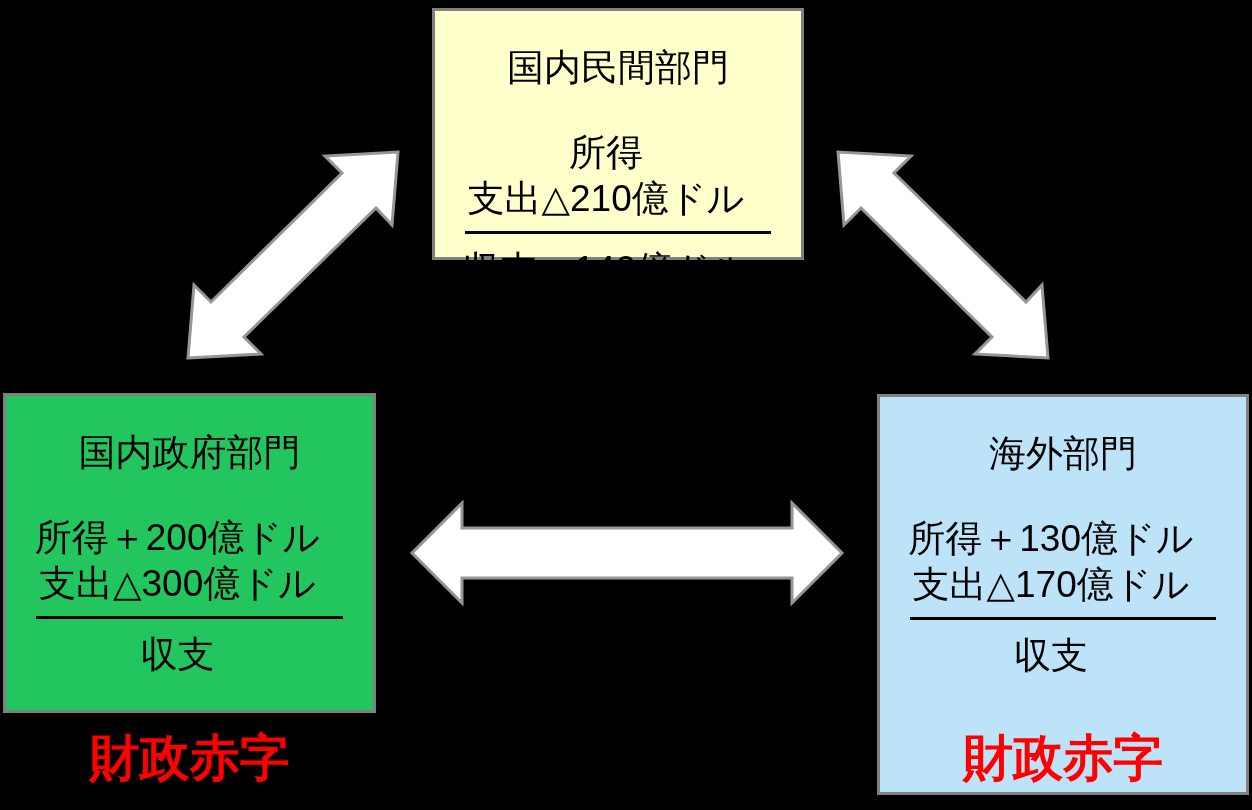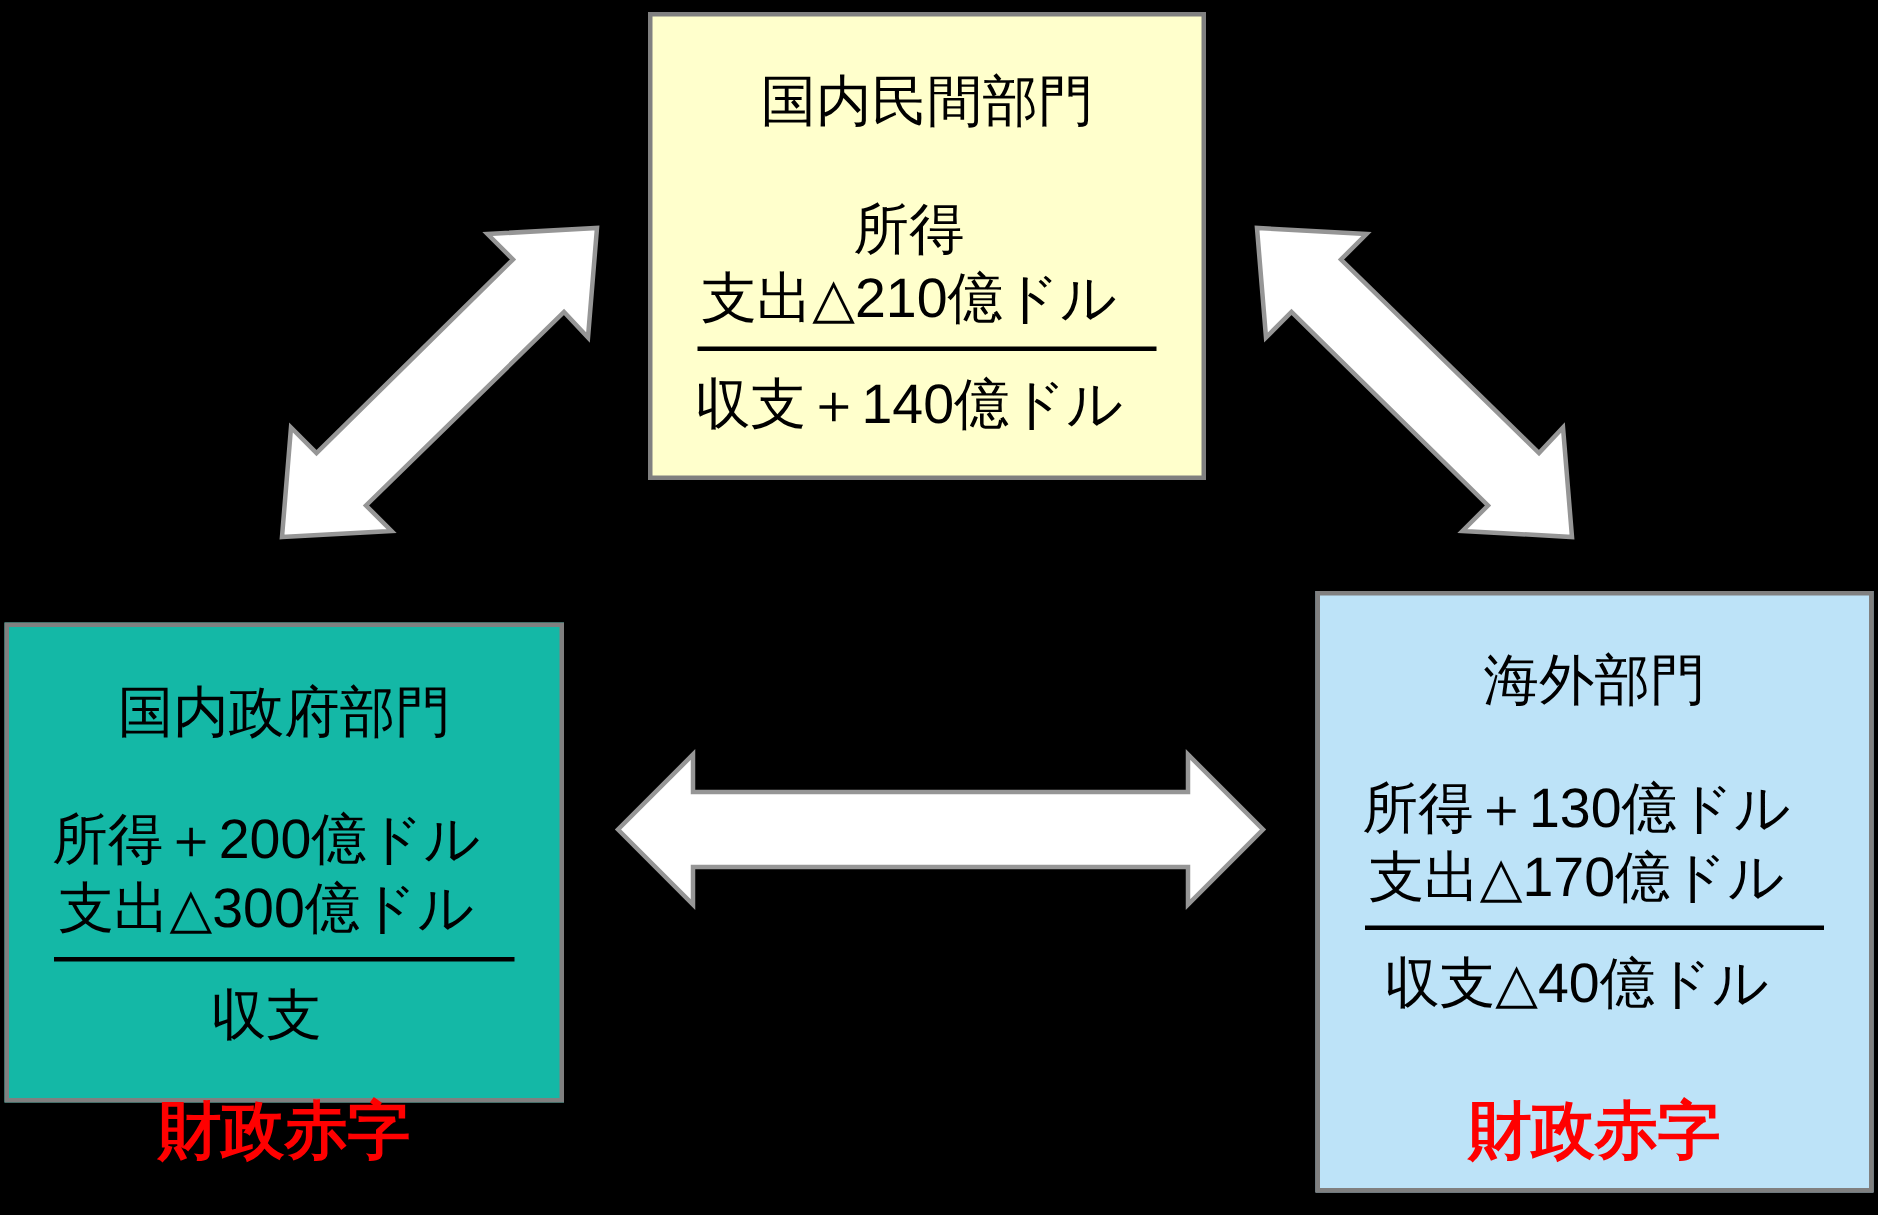--- a/index.html
+++ b/index.html
@@ -7,37 +7,37 @@
     position:relative; width:1252px; height:810px; overflow:hidden;
     background:#000;
     font-family:"Liberation Sans","DejaVu Sans",sans-serif;
     color:#000;
   }
   .arrow-layer { position:absolute; left:0; top:0; width:1252px; height:810px; }
   .box {
     position:absolute; box-sizing:border-box;
     border:3px solid #808080;
   }
-  #box-private    { left:432px; top:8px;   width:372px; height:312px; }
+  #box-private    { left:432px; top:8px;   width:372px; height:252px; }
   #box-government { left:3px;   top:393px; width:373px; height:320px; }
   #box-overseas   { left:877px; top:394px; width:372px; height:401px; }
   .box-title {
     margin-top:36px; text-align:center;
     font-size:37px; line-height:1.15; white-space:nowrap;
   }
   .rows { margin-top:40px; }
   .row {
     display:flex; justify-content:center;
     padding:0 44px 0 20px;
     font-size:37px; line-height:46px; white-space:nowrap;
   }
   .sep { border-top:3px solid #000; margin:9px 30px 13px 30px; height:0; }
   .deficit {
     position:absolute; text-align:center;
-    font-size:42px; font-weight:bold; line-height:1.1; white-space:nowrap;
+    font-size:50px; font-weight:bold; line-height:1.1; white-space:nowrap;
   }
   #deficit-government { left:3px;   top:731px; width:373px; }
   #deficit-overseas   { left:877px; top:731px; width:372px; }
 </style>
 </head>
 <body>
 
 <div class="stage">
 
   <svg class="arrow-layer" width="1252" height="810" viewBox="0 0 1252 810" xmlns="http://www.w3.org/2000/svg">
@@ -57,21 +57,21 @@
         <span>△210億ドル</span>
       </div>
       <div class="sep"></div>
       <div class="row">
         <span>収支</span>
         <span>＋140億ドル</span>
       </div>
     </div>
   </div>
 
-  <div class="box" id="box-government" style="background-color: #14b8a6; margin-top: 22px;">
+  <div class="box" id="box-government" style="background-color: #22c55e;">
     <div class="box-title">国内政府部門</div>
     <div class="rows">
       <div class="row">
         <span>所得</span>
         <span>＋200億ドル</span>
       </div>
       <div class="row">
         <span>支出</span>
         <span>△300億ドル</span>
       </div>
@@ -89,21 +89,20 @@
         <span>所得</span>
         <span>＋130億ドル</span>
       </div>
       <div class="row">
         <span>支出</span>
         <span>△170億ドル</span>
       </div>
       <div class="sep"></div>
       <div class="row">
         <span>収支</span>
-        <span>△40億ドル</span>
       </div>
     </div>
   </div>
 
   <div class="deficit" id="deficit-government" style="color: rgb(255, 0, 0);">財政赤字</div>
   <div class="deficit" id="deficit-overseas" style="color: rgb(255, 0, 0);">財政赤字</div>
 
 </div>
 
 </body></html>

